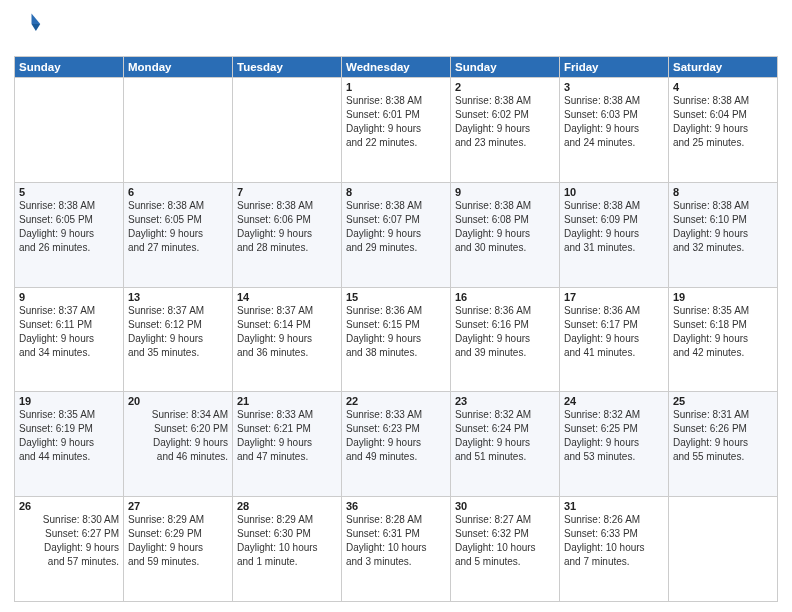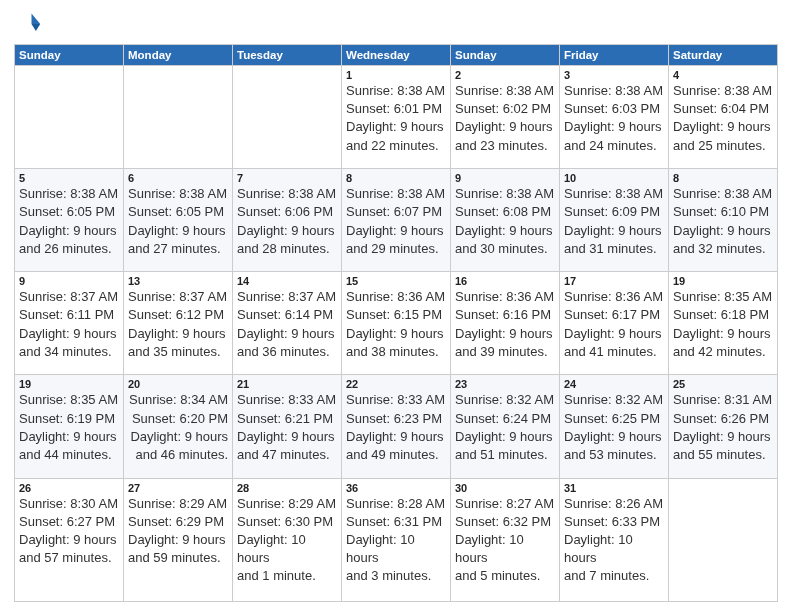--- a/index.html
+++ b/index.html
@@ -53,20 +53,21 @@
     }
     .subtitle {
       font-size: 13px;
       color: #444;
     }
     .calendar {
       width: 100%;
       border-collapse: collapse;
       flex: 1;
       table-layout: fixed;
+      margin-top: 12px;
     }
     .calendar th {
       background: #2a6db5;
       color: #fff;
       font-size: 11.5px;
       font-weight: bold;
       padding: 4px 4px;
       text-align: left;
       border: 1px solid #ccc;
     }
@@ -82,21 +83,21 @@
     .calendar tr:nth-child(even) td {
       background: #f5f7fb;
     }
     .day-number {
       font-size: 11px;
       font-weight: bold;
       color: #222;
       margin-bottom: 1px;
     }
     .day-info {
-      font-size: 13px;
+      font-size: 10px;
       color: #333;
       line-height: 1.4;
     }
     .empty-cell {
       background: #fff !important;
     }
   </style>
 </head>
 <body>
 
@@ -313,21 +314,21 @@
             <div class="day-number">25</div>
             <div class="day-info" style="white-space: pre-line;">Sunrise: 8:31 AM
 Sunset: 6:26 PM
 Daylight: 9 hours
 and 55 minutes.</div>
           </td>
         </tr>
         <tr>
           <td>
             <div class="day-number">26</div>
-            <div class="day-info" style="white-space: pre-line;">Sunrise: 8:30 AM
+            <div class="day-info" style="white-space: pre-line; text-align: right;">Sunrise: 8:30 AM
 Sunset: 6:27 PM
 Daylight: 9 hours
 and 57 minutes.</div>
           </td>
           <td>
             <div class="day-number">27</div>
             <div class="day-info" style="white-space: pre-line;">Sunrise: 8:29 AM
 Sunset: 6:29 PM
 Daylight: 9 hours
 and 59 minutes.</div>

